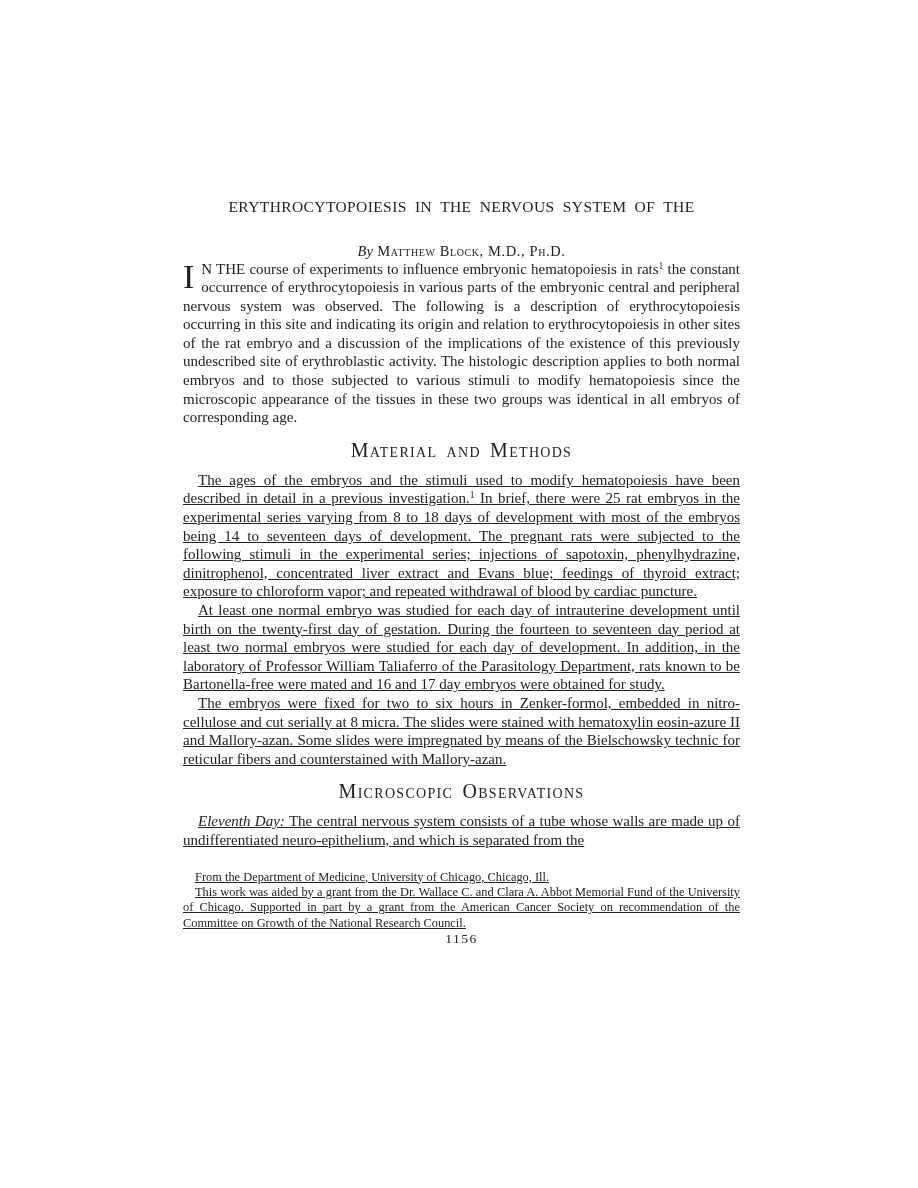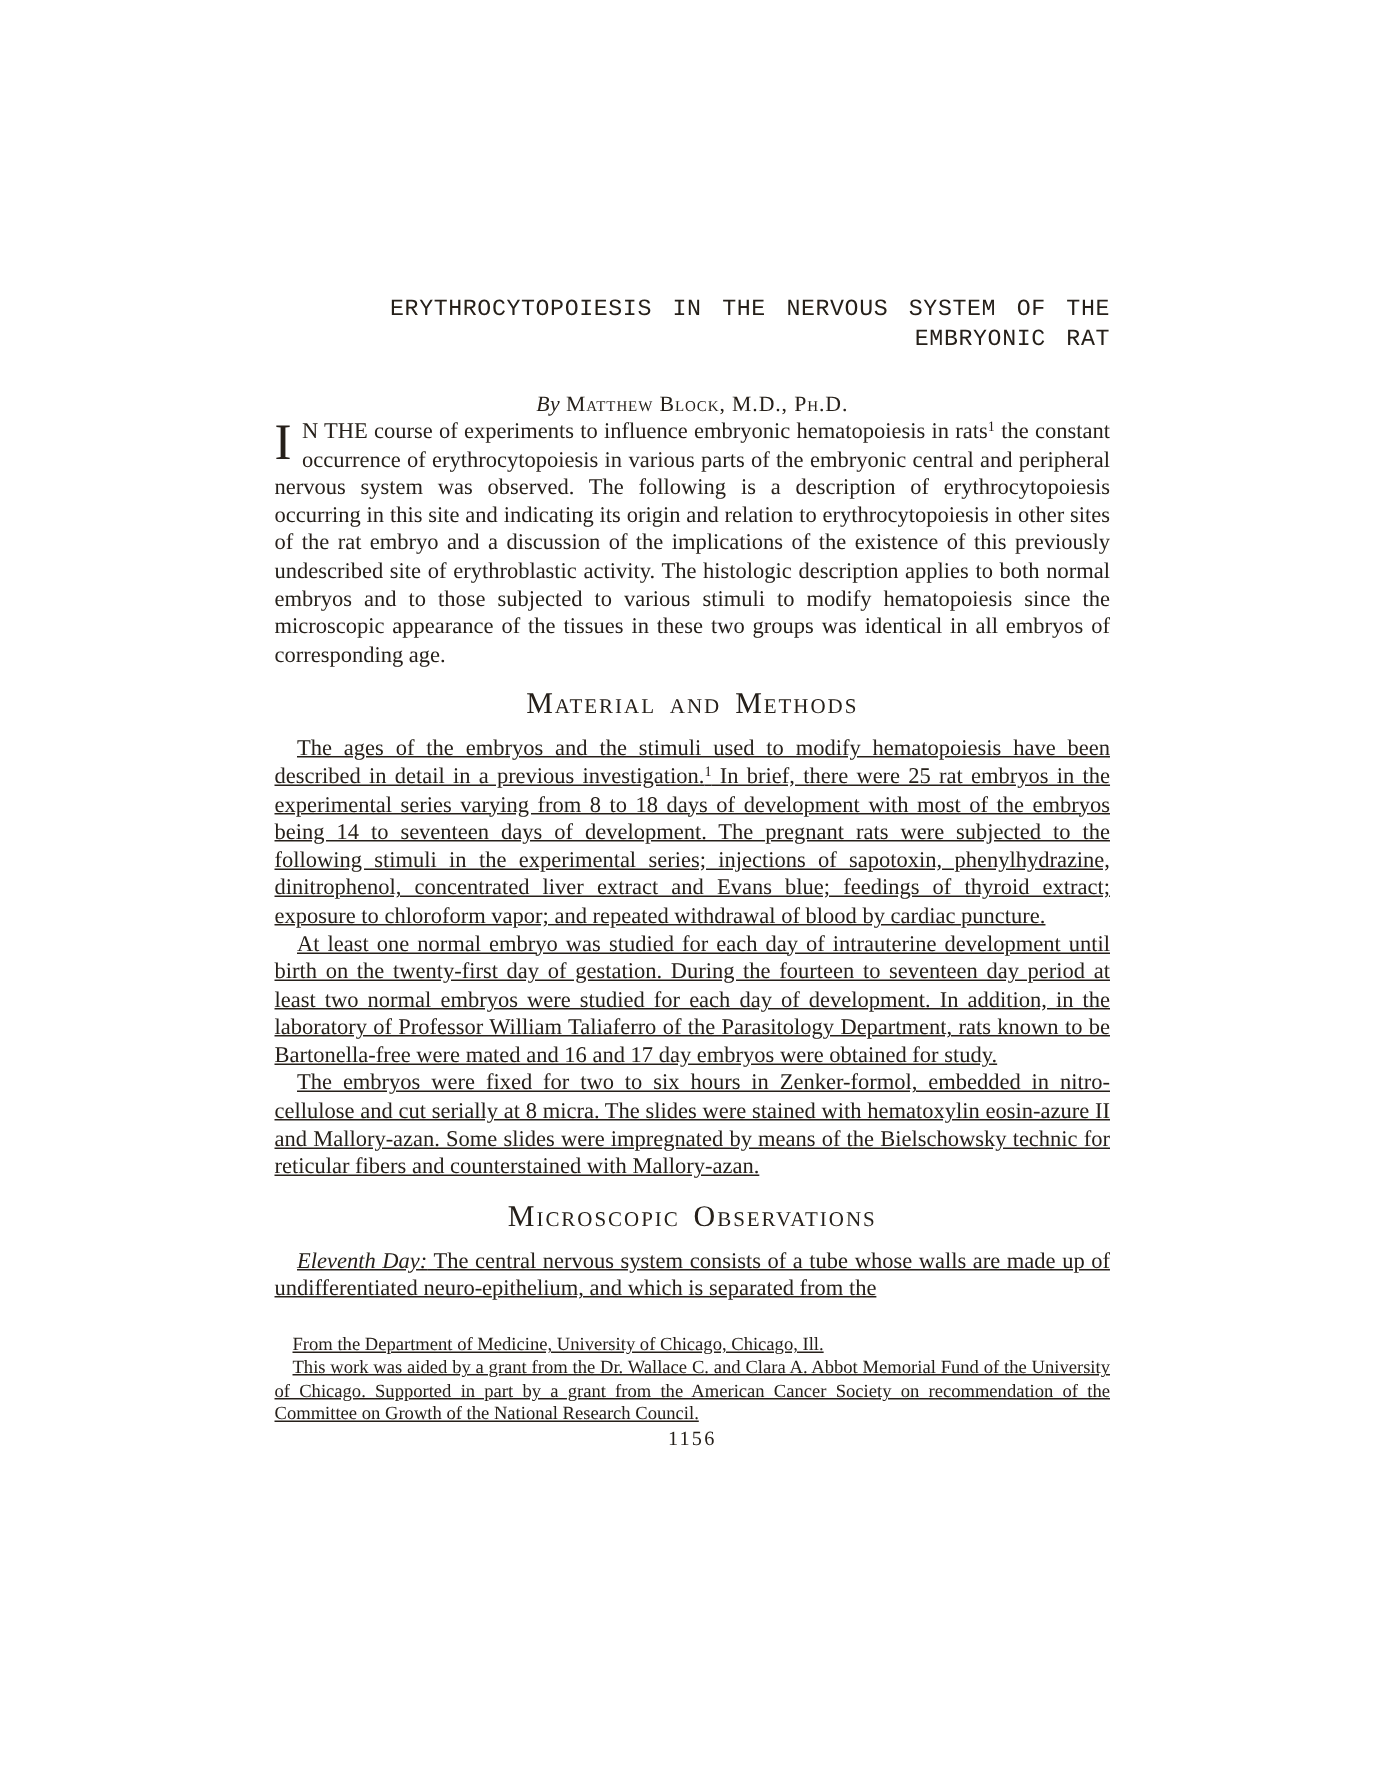--- a/index.html
+++ b/index.html
@@ -16,26 +16,25 @@
     overflow: hidden;
   }
   .page-column {
     position: absolute;
     left: 183px;
     top: 0;
     width: 557px;
   }
   .article-title {
     margin-top: 197px;
-    text-align: right;
+    text-align: center;
     font-size: 15.5px;
     line-height: 19.5px;
     letter-spacing: 0.4px;
     word-spacing: 4px;
-    font-family: Liberation Mono, monospace;
   }
   .byline {
     margin-top: 26px;
     text-align: center;
     font-size: 14.5px;
     letter-spacing: 0.3px;
   }
   .byline .by { font-style: italic; }
   .byline .author { font-variant: small-caps; letter-spacing: 0.6px; }
   .body-text p {
@@ -83,21 +82,20 @@
     letter-spacing: 1.5px;
   }
 </style>
 </head>
 <body>
 
 <div class="page-column">
 
   <div class="article-title">
     <div>ERYTHROCYTOPOIESIS IN THE NERVOUS SYSTEM OF THE</div>
-    <div>EMBRYONIC RAT</div>
   </div>
 
   <div class="byline">
     <span class="by">By</span>
     <span> </span>
     <span class="author">Matthew Block, M.D., Ph.D.</span>
   </div>
 
   <div class="body-text">
 

